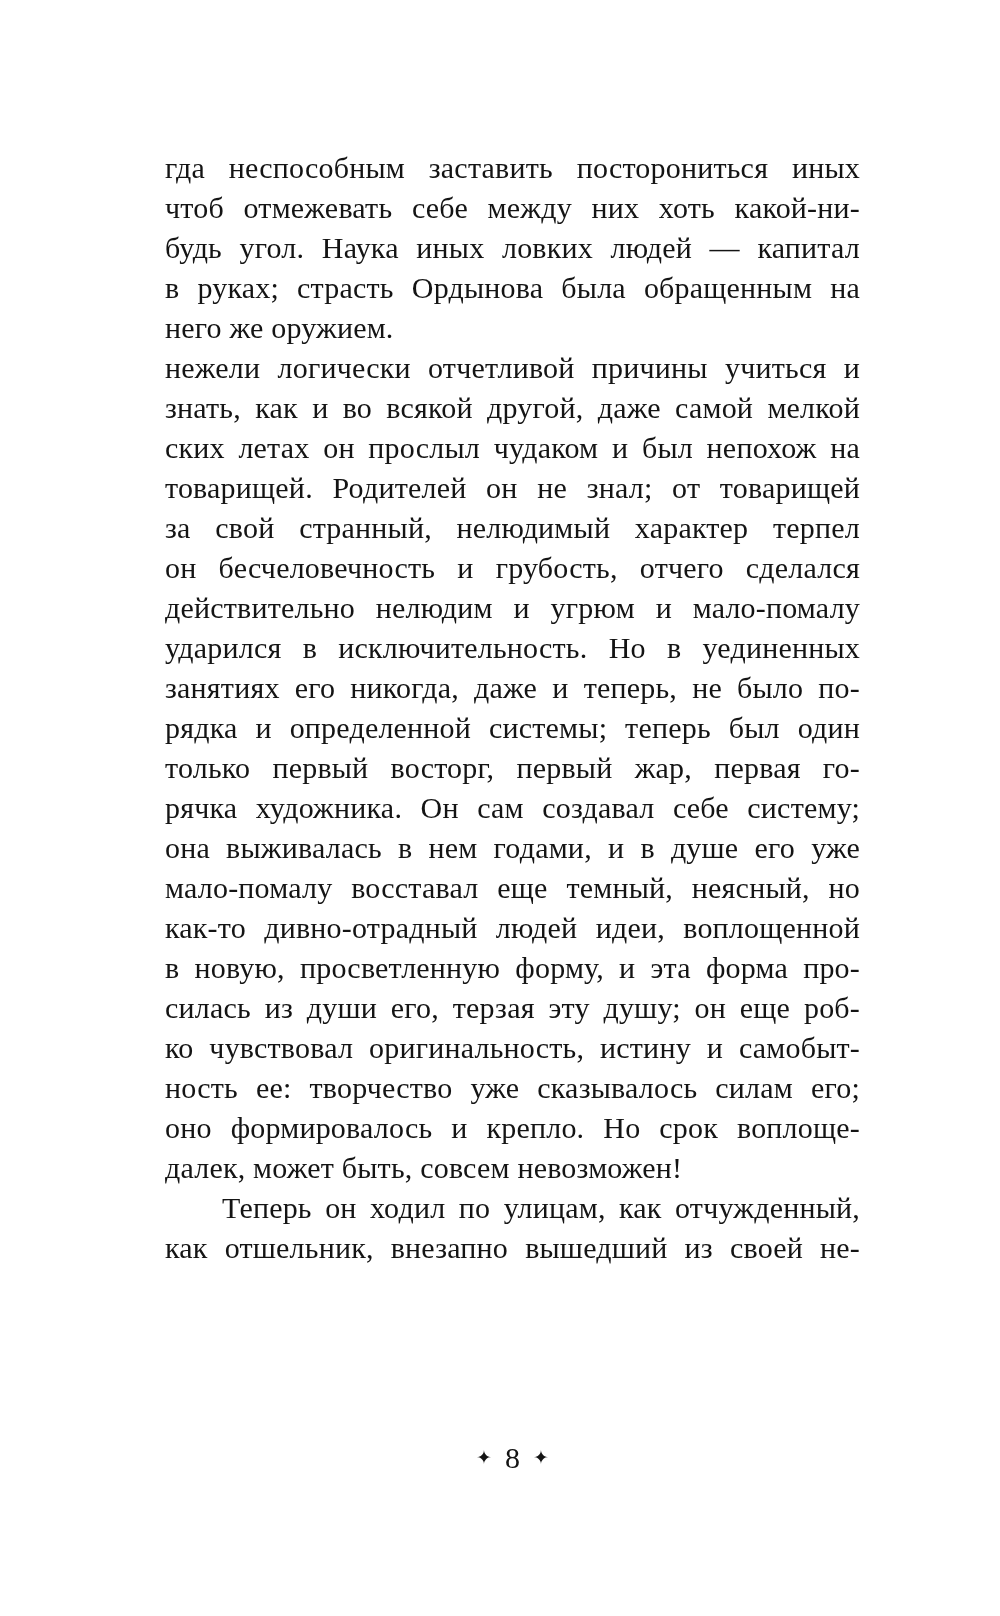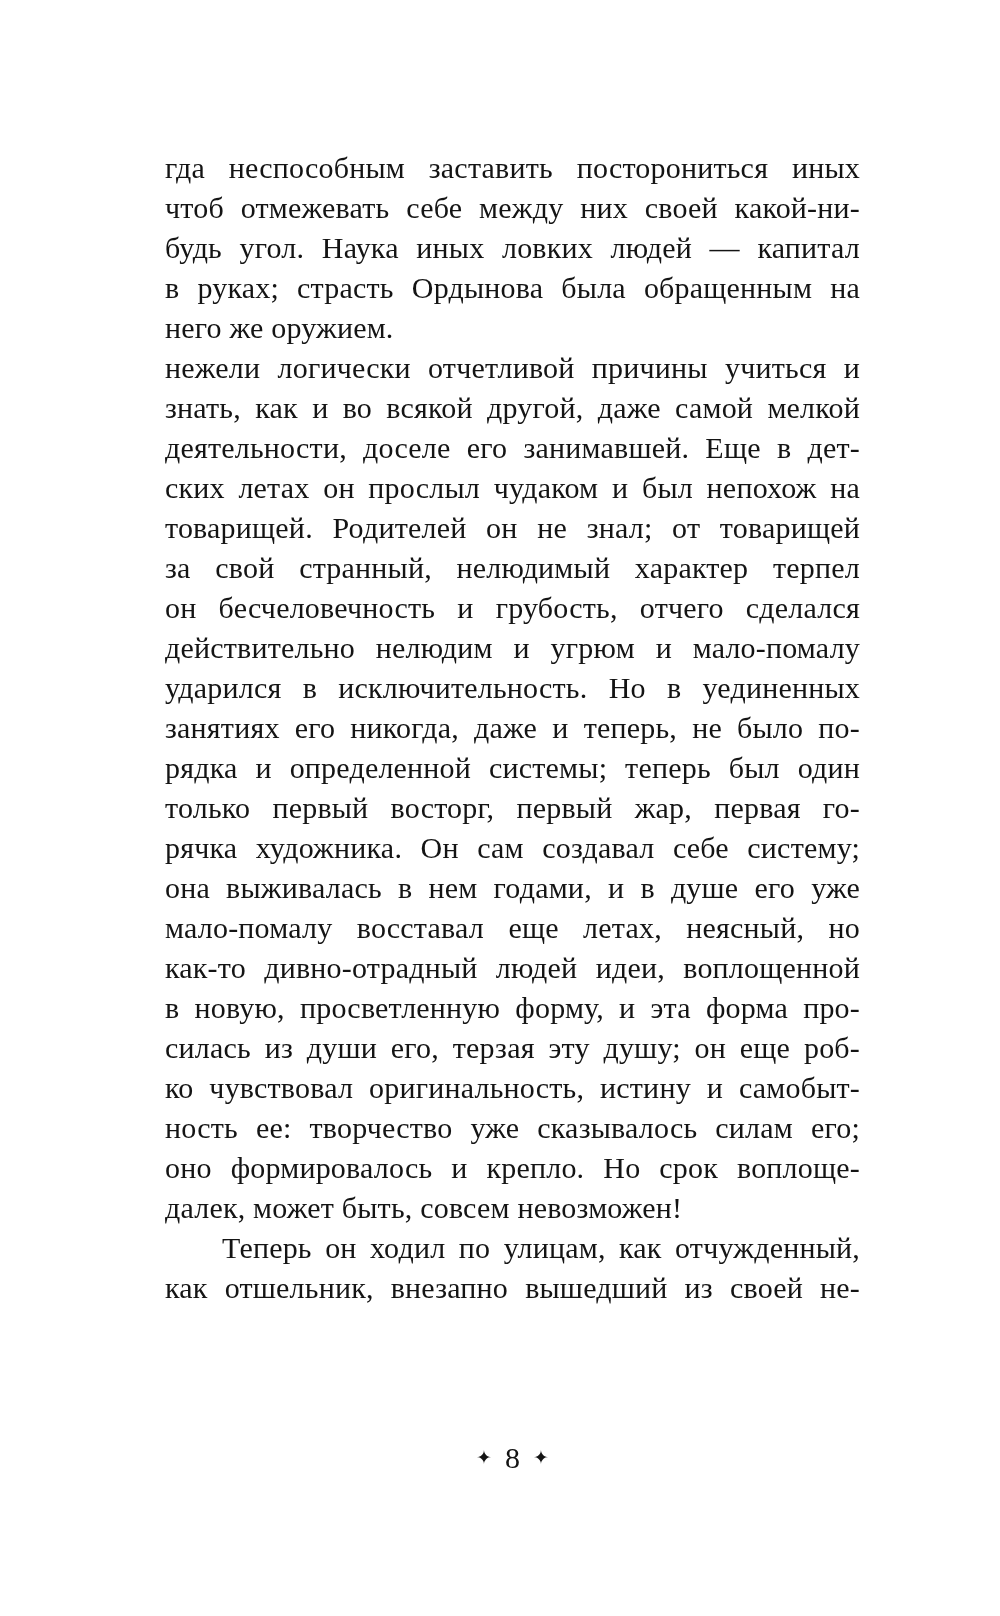--- a/index.html
+++ b/index.html
@@ -61,39 +61,38 @@
     display: inline-block;
   }
 </style>
 </head>
 <body>
 
 <div class="page">
 
   <main class="textblock">
       <div class="line">гда неспособным заставить посторониться иных</div>
-      <div class="line">чтоб отмежевать себе между них своей какой-ни-</div>
+      <div class="line">чтоб отмежевать себе между них хоть какой-ни-</div>
       <div class="line">будь угол. Наука иных ловких людей — капитал</div>
       <div class="line">в руках; страсть Ордынова была обращенным на</div>
       <div class="line flush">него же оружием.</div>
       <div class="line">нежели логически отчетливой причины учиться и</div>
       <div class="line">знать, как и во всякой другой, даже самой мелкой</div>
-      <div class="line">деятельности, доселе его занимавшей. Еще в дет-</div>
       <div class="line">ских летах он прослыл чудаком и был непохож на</div>
       <div class="line">товарищей. Родителей он не знал; от товарищей</div>
       <div class="line">за свой странный, нелюдимый характер терпел</div>
       <div class="line">он бесчеловечность и грубость, отчего сделался</div>
       <div class="line">действительно нелюдим и угрюм и мало-помалу</div>
       <div class="line">ударился в исключительность. Но в уединенных</div>
       <div class="line">занятиях его никогда, даже и теперь, не было по-</div>
       <div class="line">рядка и определенной системы; теперь был один</div>
       <div class="line">только первый восторг, первый жар, первая го-</div>
       <div class="line">рячка художника. Он сам создавал себе систему;</div>
       <div class="line">она выживалась в нем годами, и в душе его уже</div>
-      <div class="line">мало-помалу восставал еще летах, неясный, но</div>
+      <div class="line">мало-помалу восставал еще темный, неясный, но</div>
       <div class="line">как-то дивно-отрадный людей идеи, воплощенной</div>
       <div class="line">в новую, просветленную форму, и эта форма про-</div>
       <div class="line">силась из души его, терзая эту душу; он еще роб-</div>
       <div class="line">ко чувствовал оригинальность, истину и самобыт-</div>
       <div class="line">ность ее: творчество уже сказывалось силам его;</div>
       <div class="line">оно формировалось и крепло. Но срок воплоще-</div>
       <div class="line flush">далек, может быть, совсем невозможен!</div>
       <div class="line indent">Теперь он ходил по улицам, как отчужденный,</div>
       <div class="line">как отшельник, внезапно вышедший из своей не-</div>
     </main>

